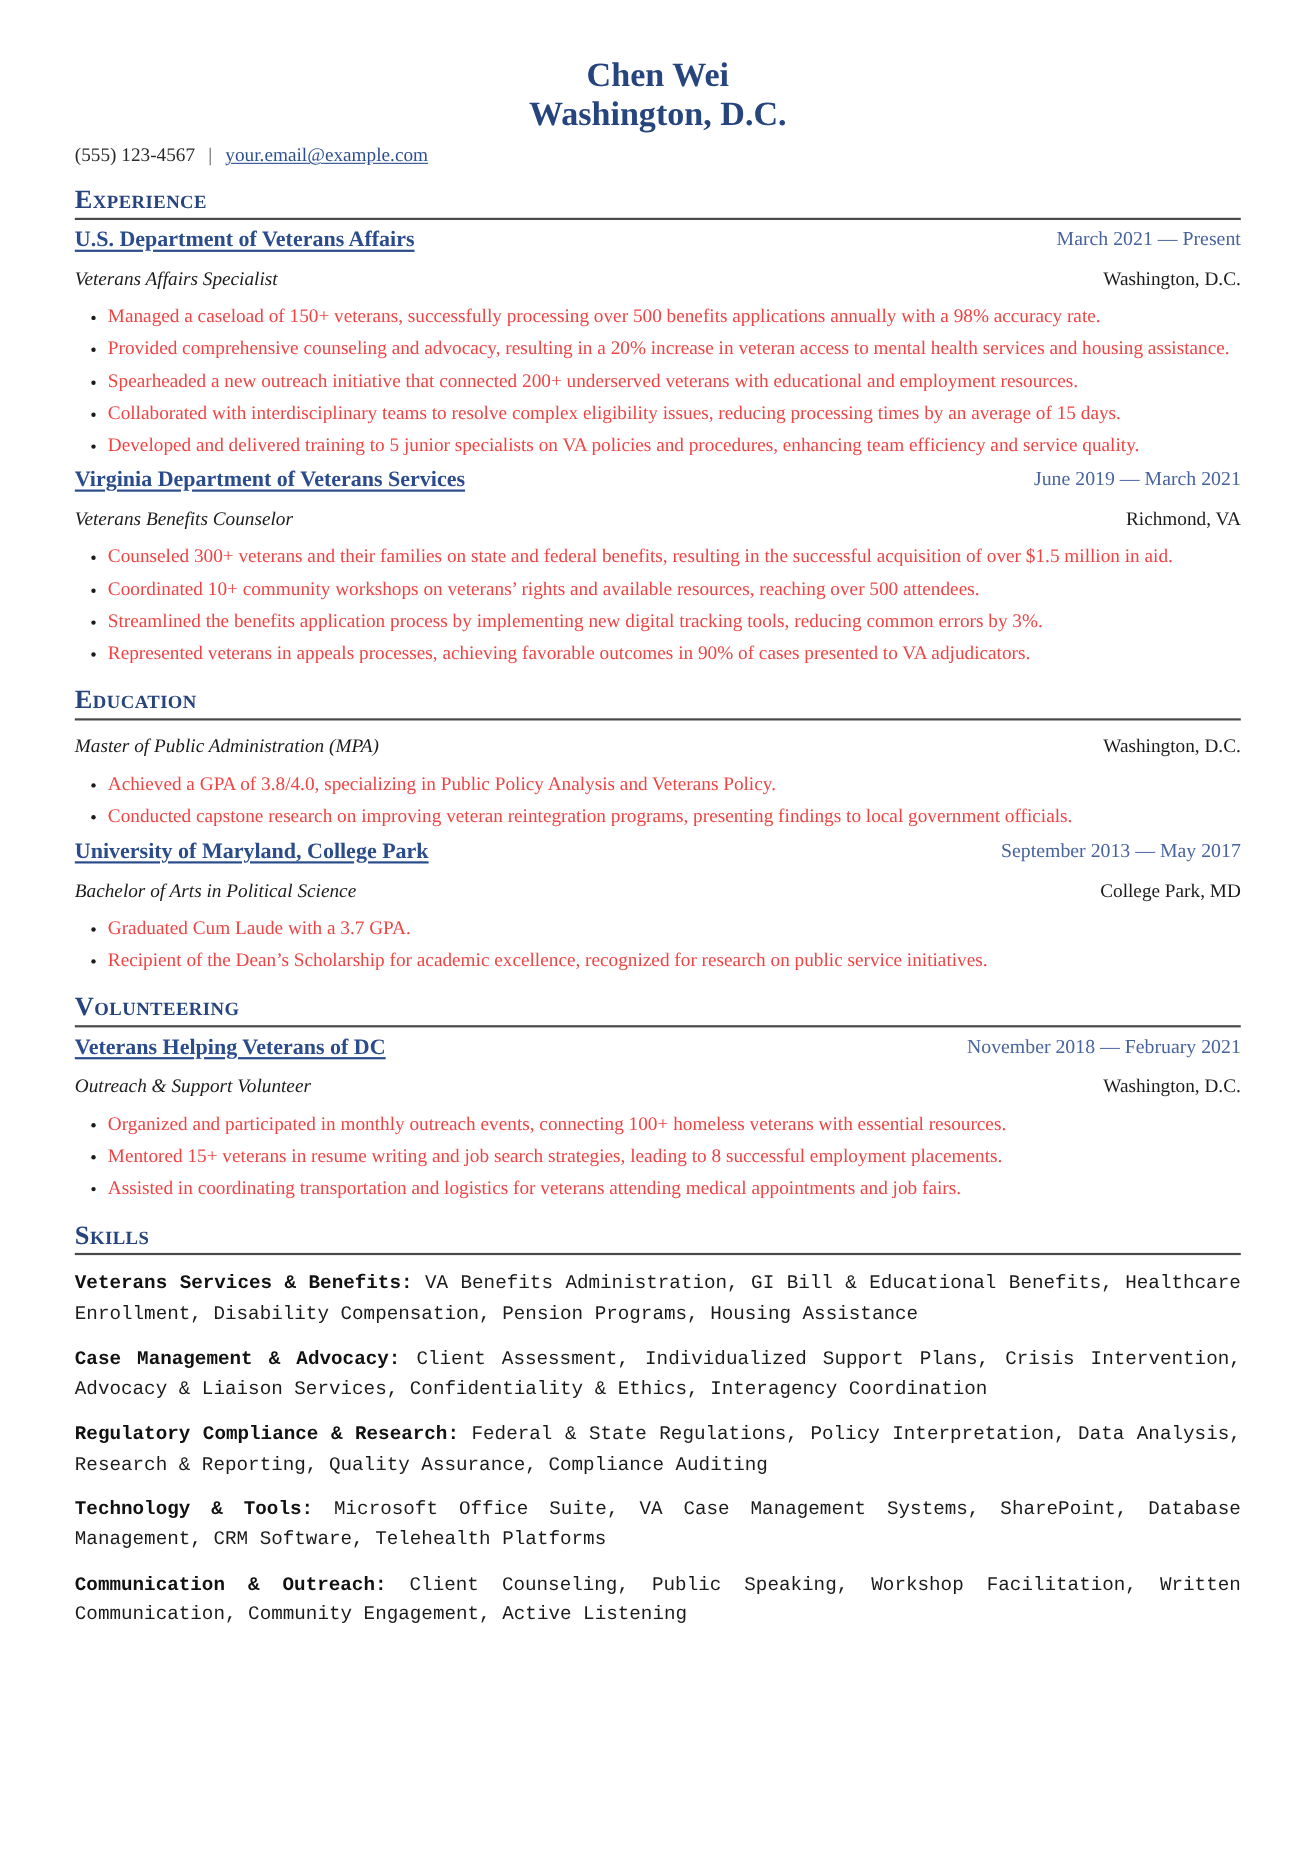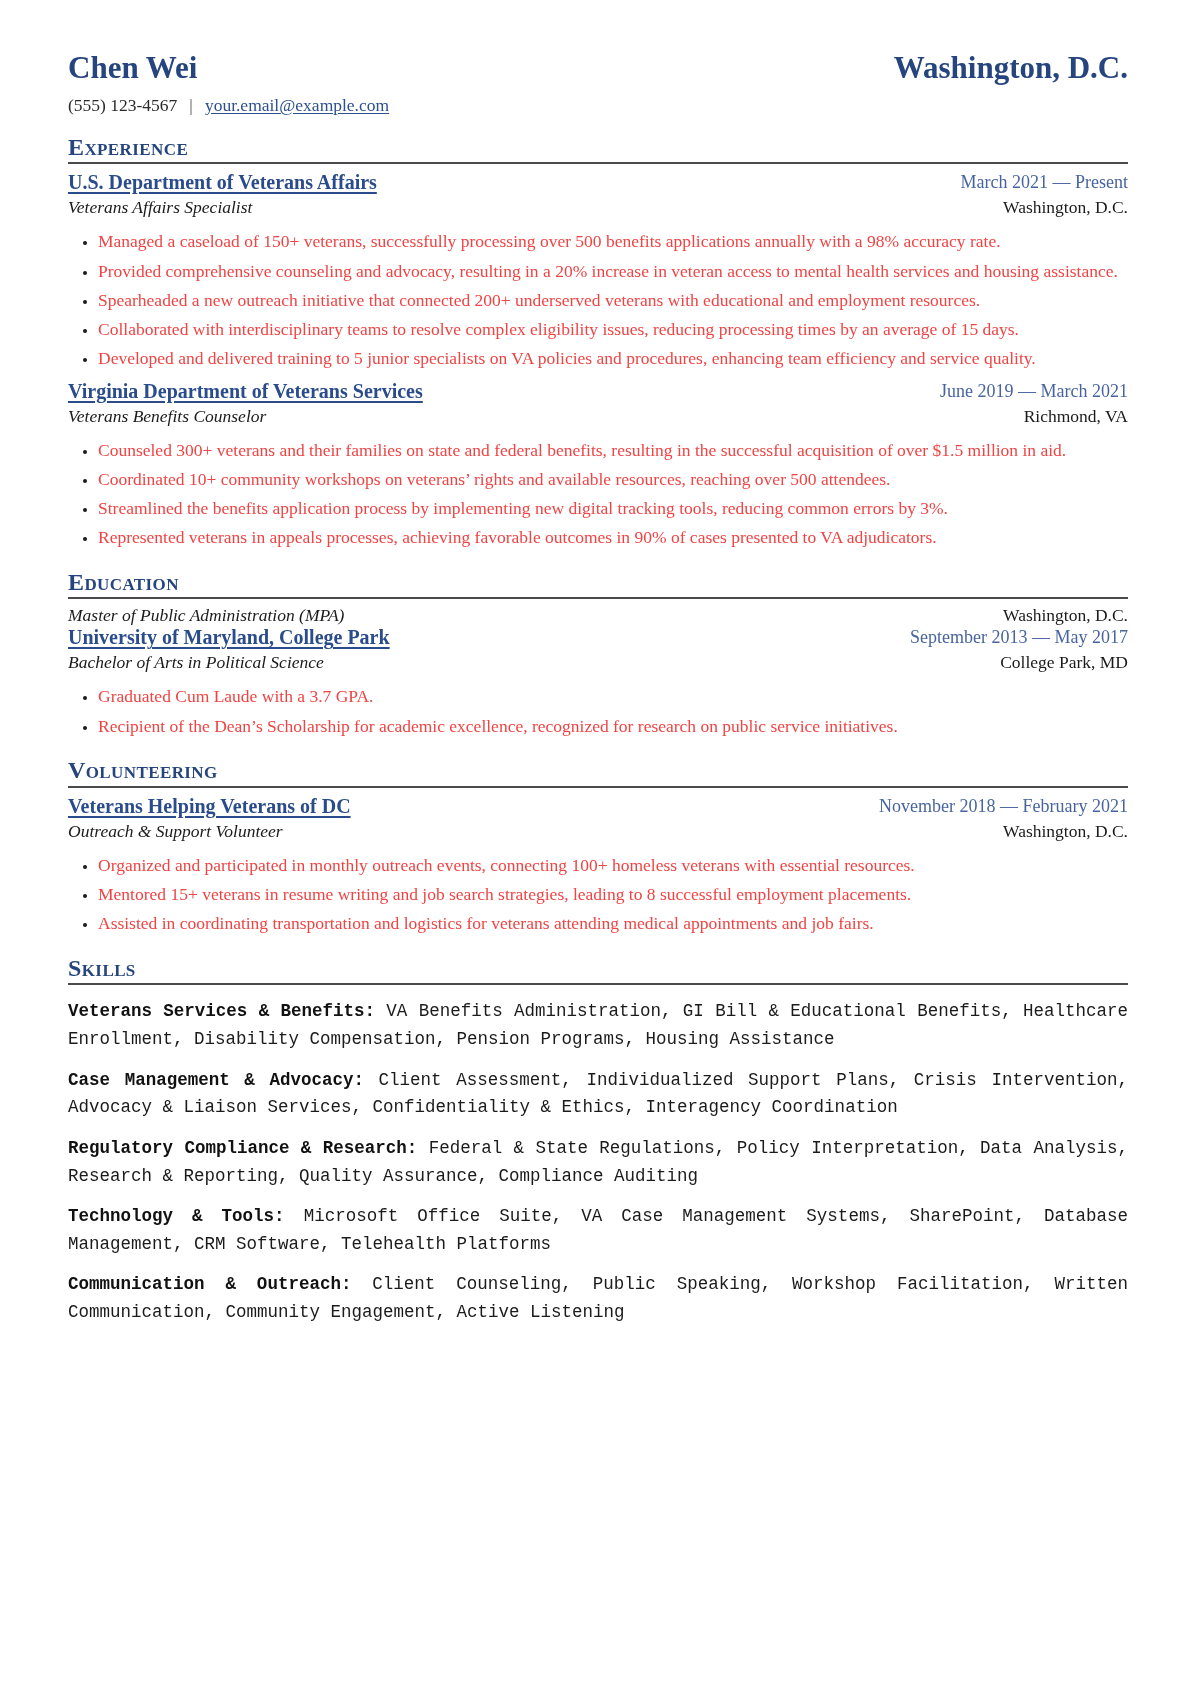--- a/index.html
+++ b/index.html
@@ -19,20 +19,21 @@
     height: 1683px;
     padding: 50px 62px 30px 68px;
     overflow: hidden;
     background: #ffffff;
   }
   
   .name-row {
     display: flex;
     justify-content: space-between;
     align-items: center;
+    flex-direction: column;
   }
   .person-name, .header-location {
     font-size: 31px;
     font-weight: 700;
     color: #26457e;
     margin: 0;
     line-height: 1.15;
   }
   .contact-row {
     margin-top: 9px;
@@ -62,42 +63,42 @@
   }
   .sec-rule {
     height: 0;
     border-bottom: 2.5px solid #4a4a4a;
     margin: 1px 0 6px 0;
   }
   
   .entry-head {
     display: flex;
     justify-content: space-between;
-    align-items: center;
+    align-items: flex-start;
     margin-top: 7px;
   }
   .org-link {
     font-size: 20px;
     font-weight: 700;
     color: #2b4c8c;
     text-decoration: underline;
     text-decoration-thickness: 1.5px;
     text-underline-offset: 3px;
     cursor: pointer;
   }
   .entry-dates {
     font-size: 18px;
     color: #48649f;
     white-space: nowrap;
   }
   .entry-sub {
     display: flex;
     justify-content: space-between;
     align-items: baseline;
-    margin-top: 3px;
+    margin-top: 13px;
     font-size: 17.5px;
     color: #1b1b1b;
   }
   .entry-role { font-style: italic; }
   ul.bullets {
     margin: 10px 0 8px 0;
     padding-left: 30px;
   }
   ul.bullets li {
     font-size: 17.5px;
@@ -171,20 +172,24 @@
   </div>
 
   <h2 class="sec-title">Education</h2>
   <div class="sec-rule"></div>
 
   <div class="entry">
     <div class="entry-sub">
       <span class="entry-role">Master of Public Administration (MPA)</span>
       <span class="entry-location">Washington, D.C.</span>
     </div>
+    <ul class="bullets">
+      <li>Achieved a GPA of 3.8/4.0, specializing in Public Policy Analysis and Veterans Policy.</li>
+      <li>Conducted capstone research on improving veteran reintegration programs, presenting findings to local government officials.</li>
+    </ul>
   </div>
 
   <div class="entry">
     <div class="entry-head" style="margin-top:0;">
       <a class="org-link">University of Maryland, College Park</a>
       <span class="entry-dates">September 2013 — May 2017</span>
     </div>
     <div class="entry-sub">
       <span class="entry-role">Bachelor of Arts in Political Science</span>
       <span class="entry-location">College Park, MD</span>

